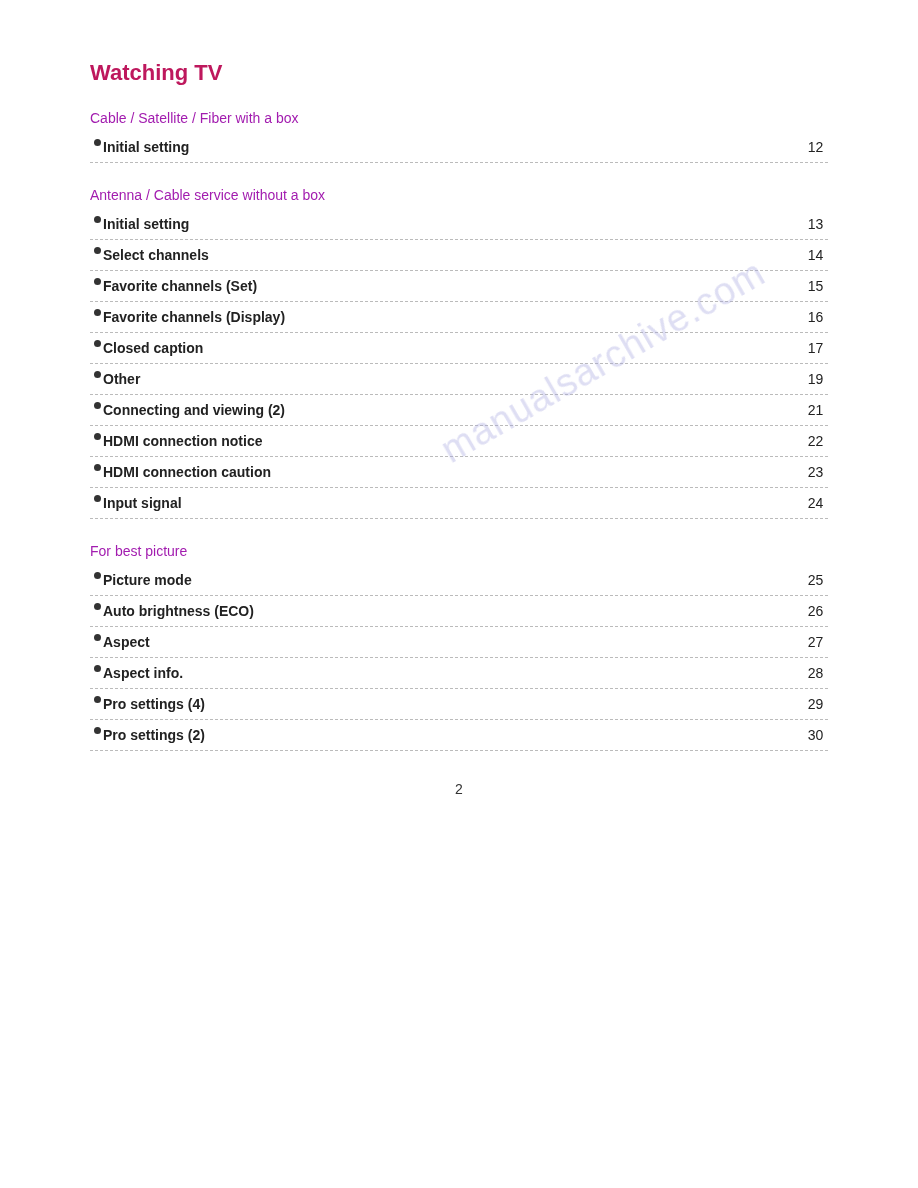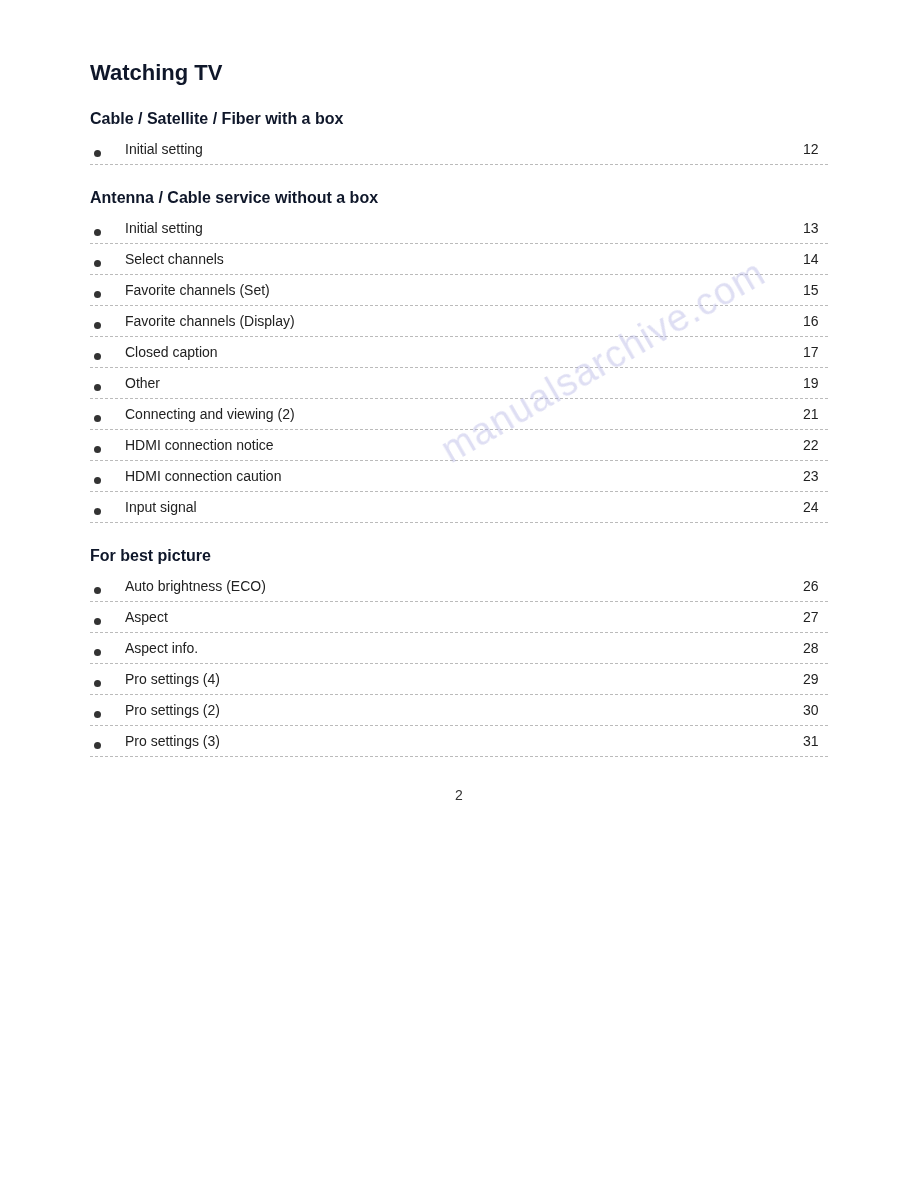--- a/index.html
+++ b/index.html
@@ -13,60 +13,61 @@
       font-size: 14px;
       color: #222;
       width: 918px;
       min-height: 1188px;
       padding: 60px 90px 60px 90px;
     }
     .page-title {
       font-size: 22px;
       font-weight: bold;
       margin-bottom: 4px;
-      color: #0f172a;
+      color: #be185d;
     }
     .section-heading {
-      font-size: 16px;
-      font-weight: bold;
+      font-size: 14px;
+      font-weight: normal;
       margin-top: 24px;
       margin-bottom: 6px;
-      color: #0f172a;
+      color: #a21caf;
     }
     .toc-item {
       display: flex;
       align-items: center;
       justify-content: space-between;
       padding: 7px 0 7px 0;
       border-bottom: 1px dashed #bbb;
     }
     .toc-item-left {
       display: flex;
-      align-items: flex-end;
-      gap: 24px;
+      align-items: flex-start;
+      gap: 2px;
+      font-weight: bold;
     }
     .bullet {
       display: inline-block;
       width: 7px;
       height: 7px;
       border-radius: 50%;
       background: #333;
       flex-shrink: 0;
       margin-left: 4px;
     }
     .toc-label {
       font-size: 14px;
       color: #222;
     }
     .toc-page {
       font-size: 14px;
       color: #222;
       flex-shrink: 0;
       min-width: 25px;
-      text-align: left;
+      text-align: center;
     }
     .watermark {
       position: fixed;
       top: 340px;
       left: 420px;
       font-size: 38px;
       color: rgba(160, 160, 220, 0.35);
       transform: rotate(-30deg);
       pointer-events: none;
       font-family: Arial, sans-serif;
@@ -164,20 +165,27 @@
       <div class="toc-item-left">
         <span class="bullet"></span>
         <span class="toc-label">Input signal</span>
       </div>
       <span class="toc-page">24</span>
     </div>
     <div class="section-heading">For best picture</div>
     <div class="toc-item">
       <div class="toc-item-left">
         <span class="bullet"></span>
+        <span class="toc-label">Picture mode</span>
+      </div>
+      <span class="toc-page">25</span>
+    </div>
+    <div class="toc-item">
+      <div class="toc-item-left">
+        <span class="bullet"></span>
         <span class="toc-label">Auto brightness (ECO)</span>
       </div>
       <span class="toc-page">26</span>
     </div>
     <div class="toc-item">
       <div class="toc-item-left">
         <span class="bullet"></span>
         <span class="toc-label">Aspect</span>
       </div>
       <span class="toc-page">27</span>
@@ -196,22 +204,15 @@
       </div>
       <span class="toc-page">29</span>
     </div>
     <div class="toc-item">
       <div class="toc-item-left">
         <span class="bullet"></span>
         <span class="toc-label">Pro settings (2)</span>
       </div>
       <span class="toc-page">30</span>
     </div>
-    <div class="toc-item">
-      <div class="toc-item-left">
-        <span class="bullet"></span>
-        <span class="toc-label">Pro settings (3)</span>
-      </div>
-      <span class="toc-page">31</span>
-    </div>
   </div>
 
 <div class="page-number">2</div>
 
 </body></html>

